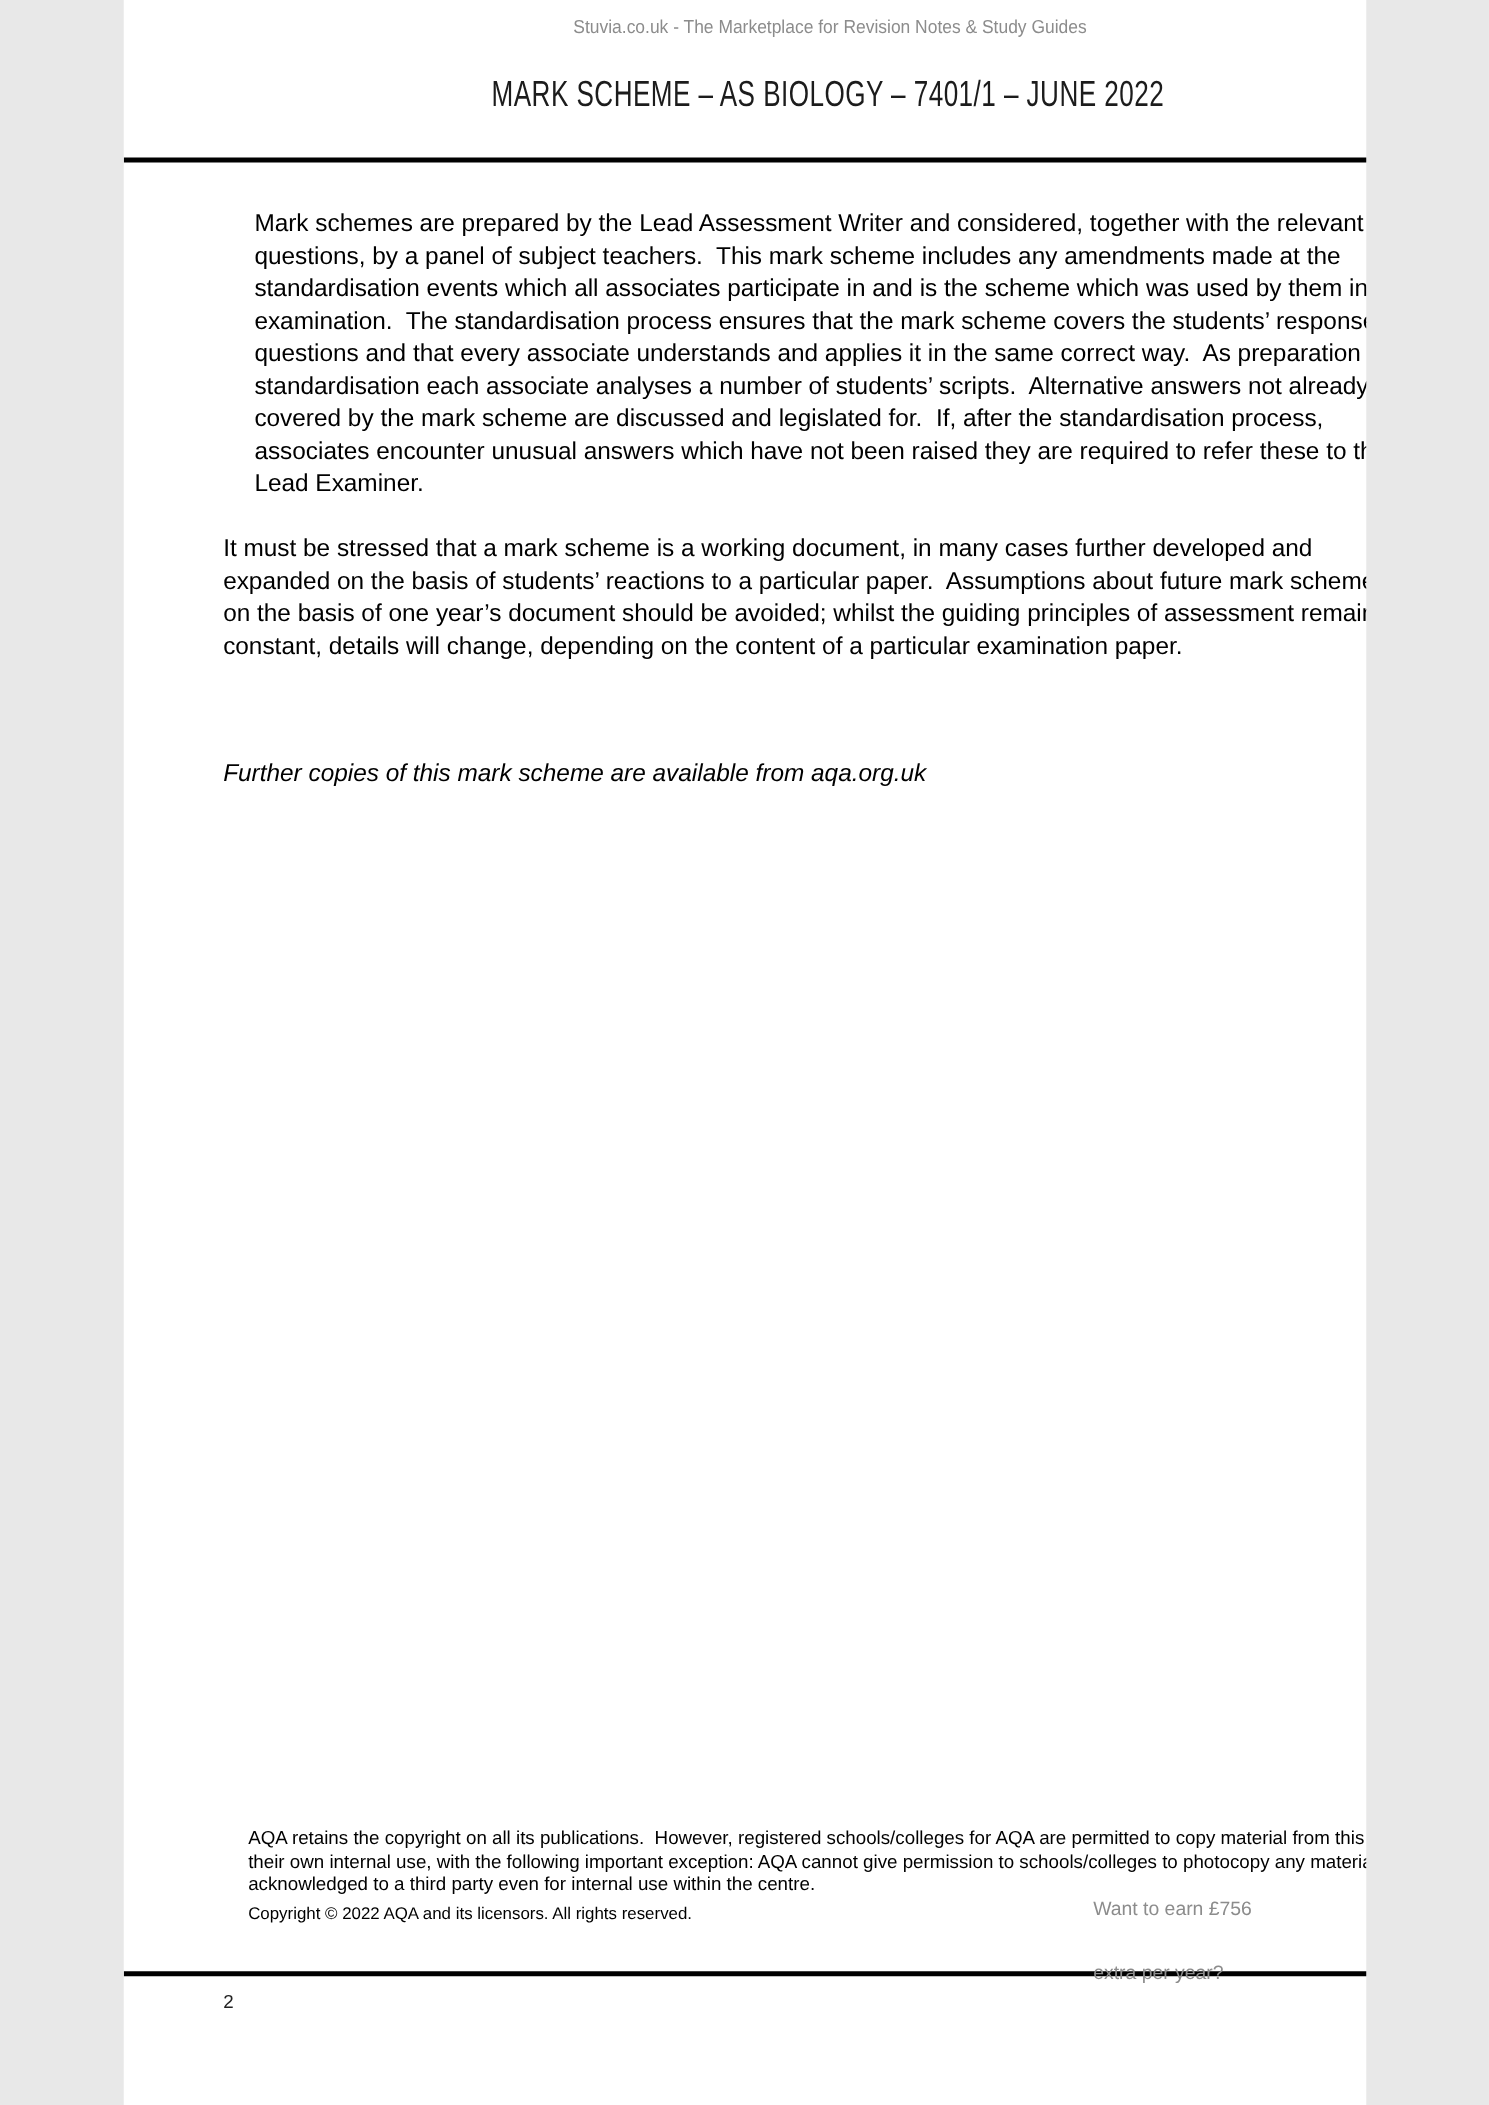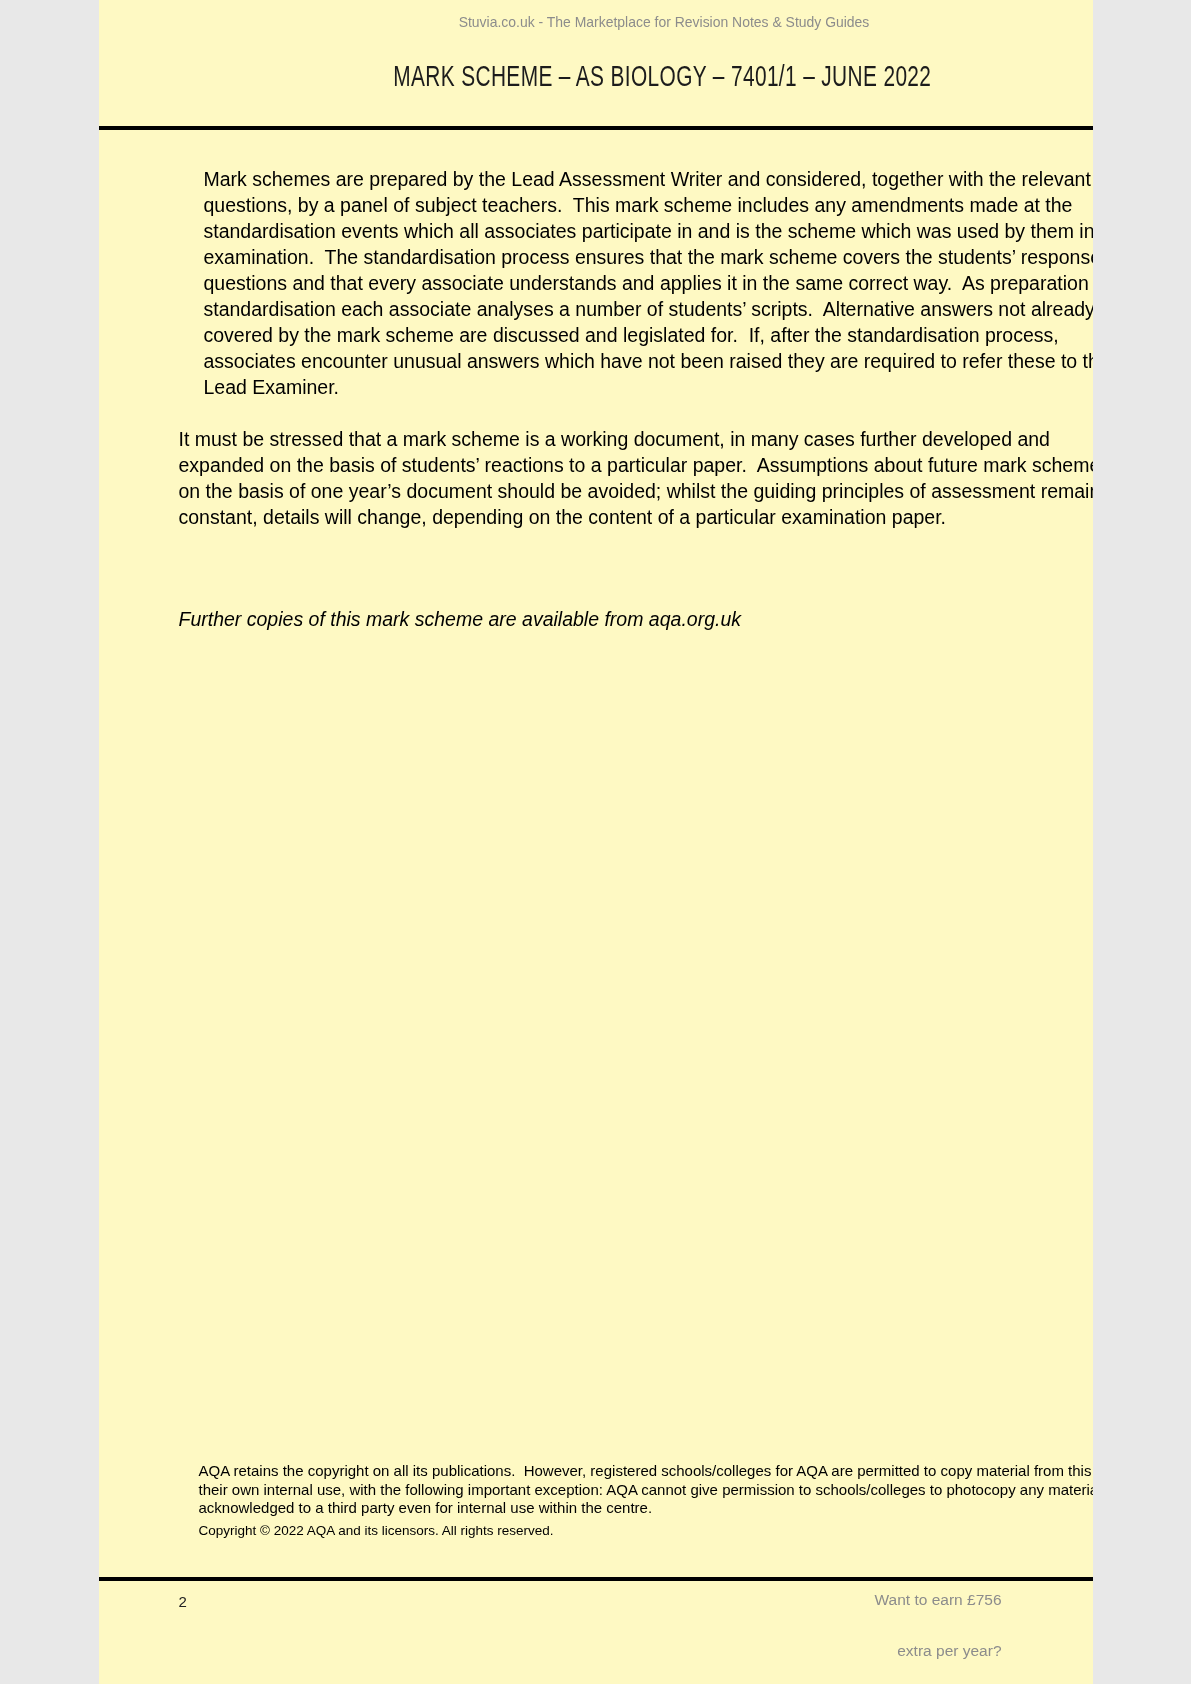--- a/index.html
+++ b/index.html
@@ -1,20 +1,20 @@
 <!DOCTYPE html>
 <html><head>
 <meta charset="utf-8">
 <style>
   html, body { margin: 0; padding: 0; background: #e8e8e8; }
   .page {
     position: relative;
     width: 994px;
     height: 1684px;
-    background: #fef9c3;
+    background: #ffffff;
     margin: 0 auto;
     overflow: hidden;
     font-family: "Liberation Sans", "DejaVu Sans", sans-serif;
     color: #000000;
   }
 
   
   .stuvia-header {
     position: absolute;
     top: 13px;
@@ -101,22 +101,22 @@
     text-align: center;
     color: #8c8c8c;
     font-size: 15.5px;
     line-height: 19px;
     white-space: nowrap;
   }
   .footer-center .f-line2 { margin-top: 16px; }
   .footer-right {
     position: absolute;
     right: 91px;
-    top: 1590px;
-    text-align: right;
+    top: 1518px;
+    text-align: left;
     color: #8c8c8c;
     font-size: 15.5px;
     line-height: 19px;
     white-space: nowrap;
   }
   .footer-right .f-line2 { margin-top: 32px; }
   .qr {
     position: absolute;
     left: 1108px;
     top: 1612px;

